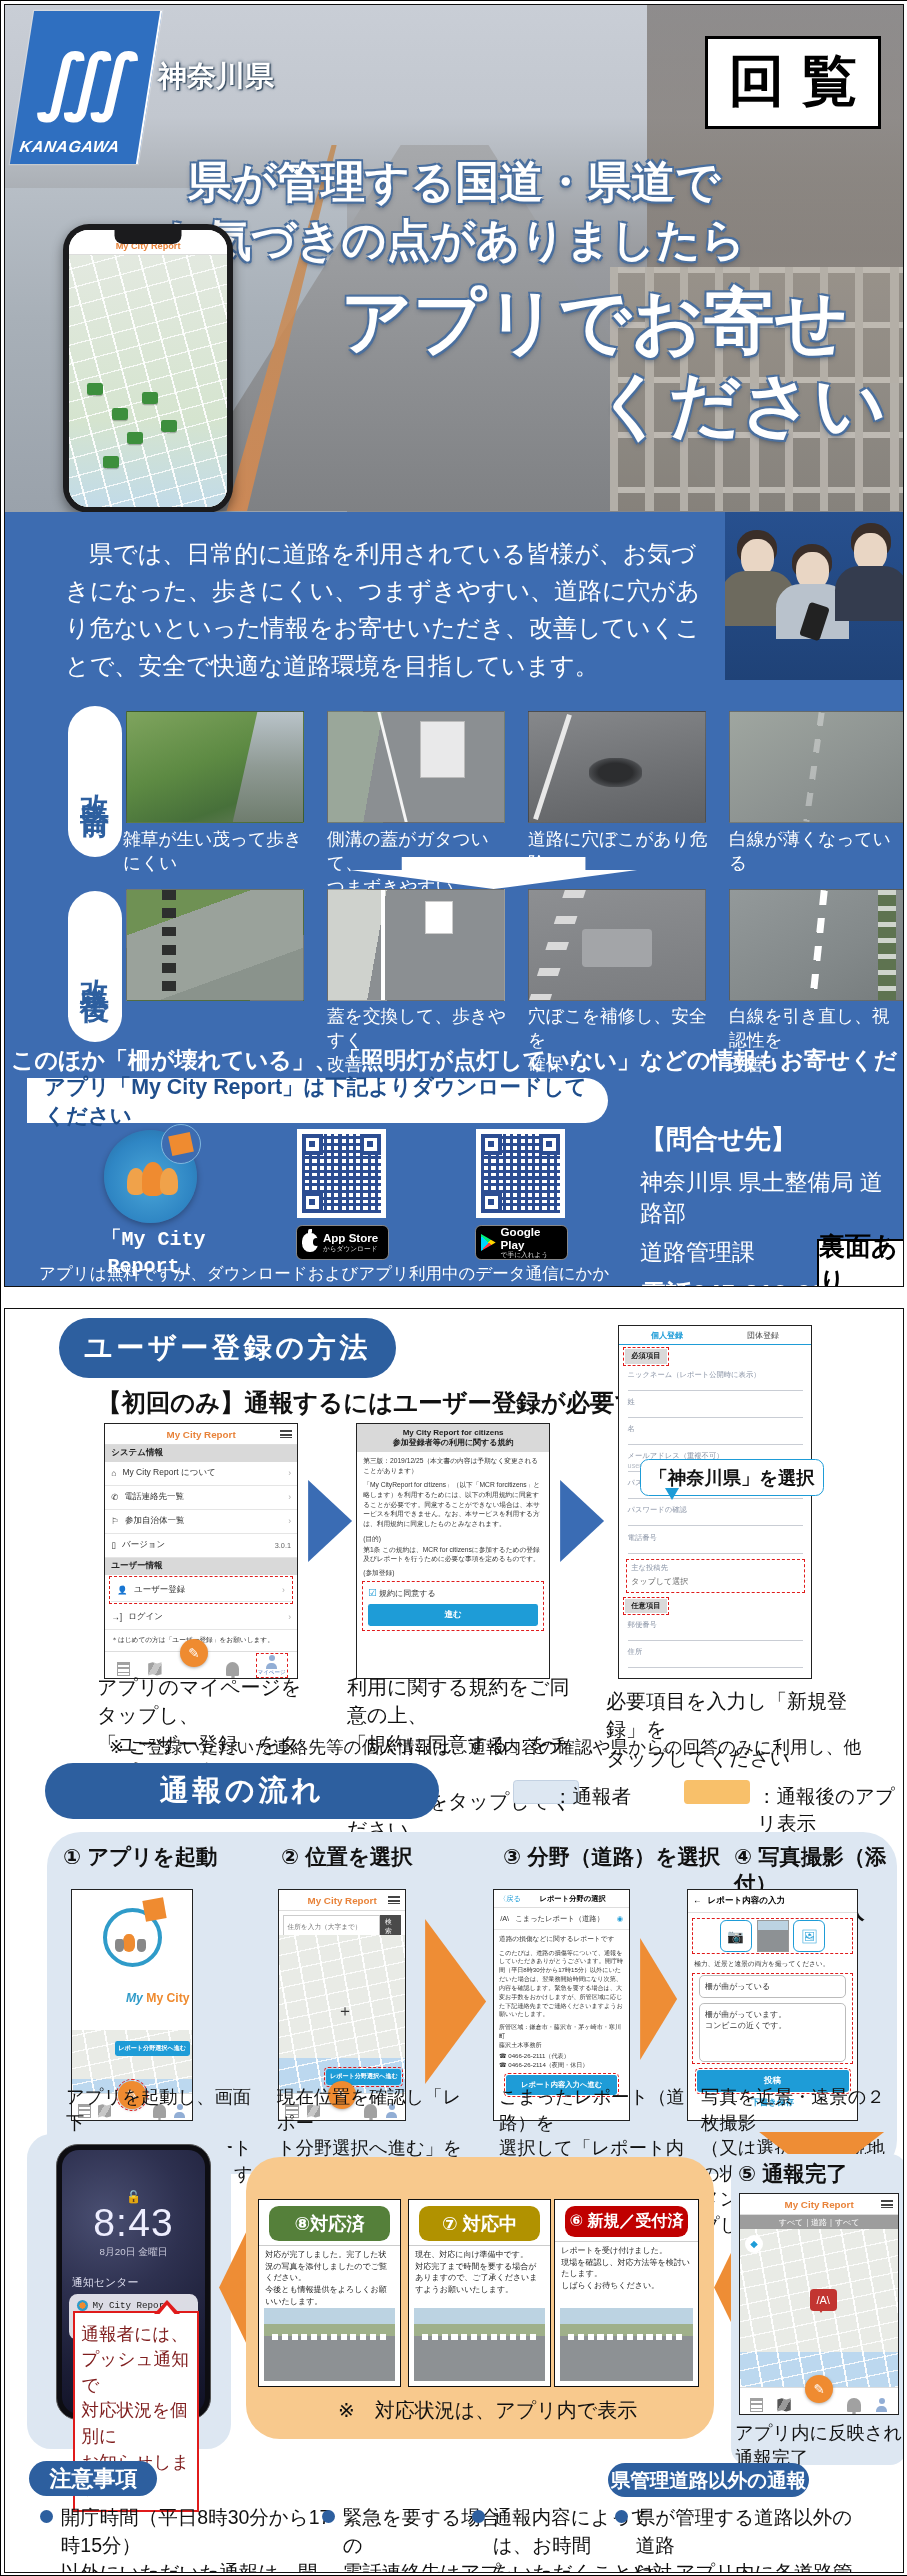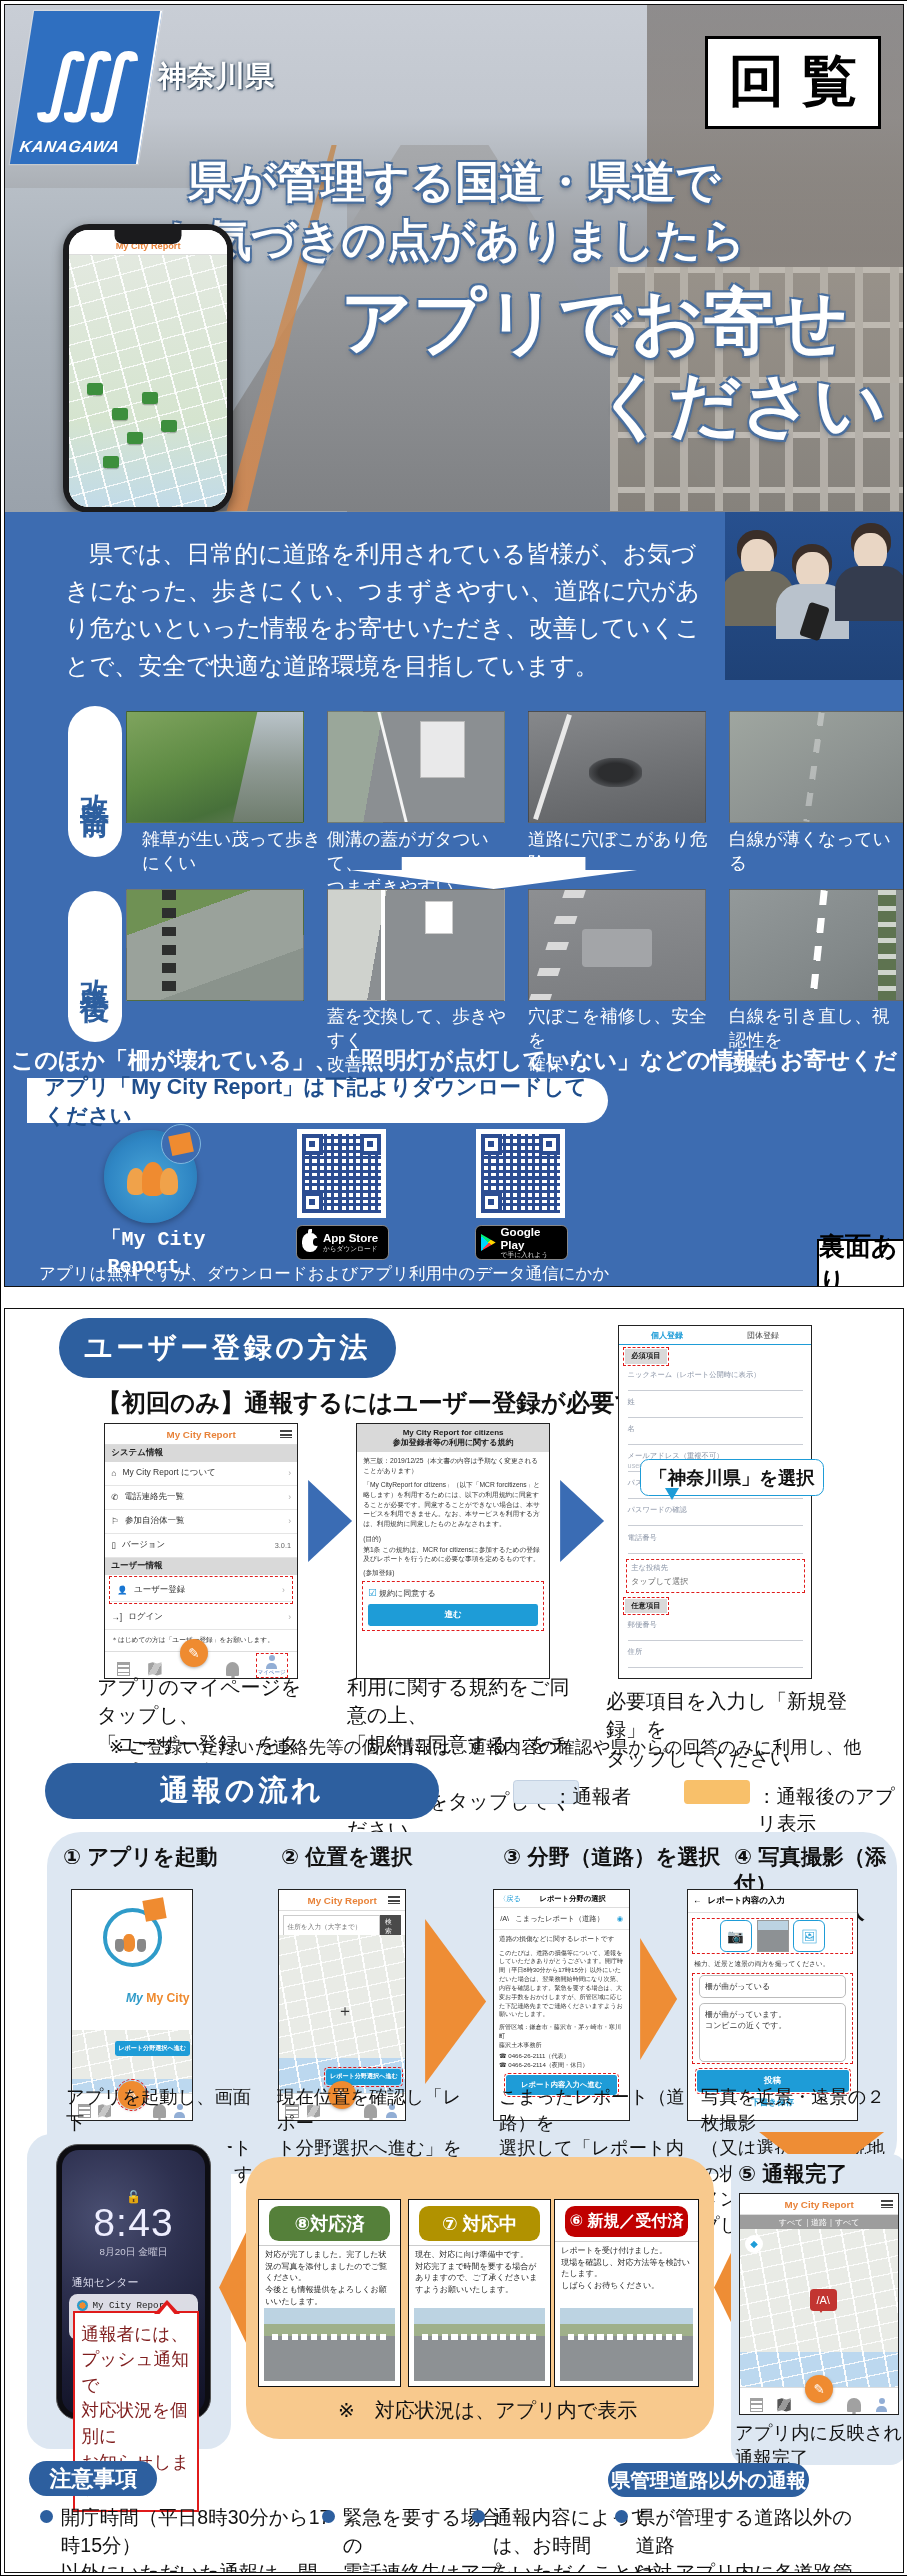--- a/index.html
+++ b/index.html
@@ -273,21 +273,21 @@
       </div>
     <div class="ph sc-street" style="left:322px;  top:706px;">
         <i></i>
       </div>
     <div class="ph sc-hole" style="left:523px;  top:706px;">
         <i></i>
       </div>
     <div class="ph sc-fade" style="left:724px; top:706px;">
         <i></i>
       </div>
-    <div class="cap pre" style="left:137px;  top:823px; width:195px;">雑草が生い茂って歩きにくい</div>
+    <div class="cap pre" style="left:118px;  top:823px; width:195px;">雑草が生い茂って歩きにくい</div>
     <div class="cap pre" style="left:322px;  top:823px; width:195px;">側溝の蓋がガタついて、
 つまずきやすい</div>
     <div class="cap pre" style="left:523px;  top:823px; width:195px;">道路に穴ぼこがあり危険</div>
     <div class="cap pre" style="left:724px; top:823px; width:177px;">白線が薄くなっている</div>
 
     <div class="down-arrow-w"></div>
 
     <div class="vpill" style="top:886px; height:151px;">
       <span>改善後</span>
     </div>
@@ -352,20 +352,26 @@
       <div class="gp-ico"></div>
       <div class="txt">
         <div class="l1">Google Play</div>
         <div class="l2">で手に入れよう</div>
       </div>
     </div>
 
     <div class="front-note pre">アプリは無料ですが、ダウンロードおよびアプリ利用中のデータ通信にかかる費用は自己負担となります。
 ユーザー登録の方法と通報の流れについては、裏面をご覧ください。</div>
 
+    <div class="contact">
+      <div class="h">【問合せ先】</div>
+      <div class="l">神奈川県 県土整備局 道路部</div>
+      <div class="l">道路管理課</div>
+      <div class="l tel">電話045-210-6362</div>
+    </div>
 
     <div class="uramen">
       <span>裏面あり</span>
     </div>
   </div>
 
   <div class="back">
 
     <div class="bluepill sect-title abs" style="left:54px; top:8.5px; width:337px; height:60px;">
       <span style="font-size:28px;">ユーザー登録の方法</span>

